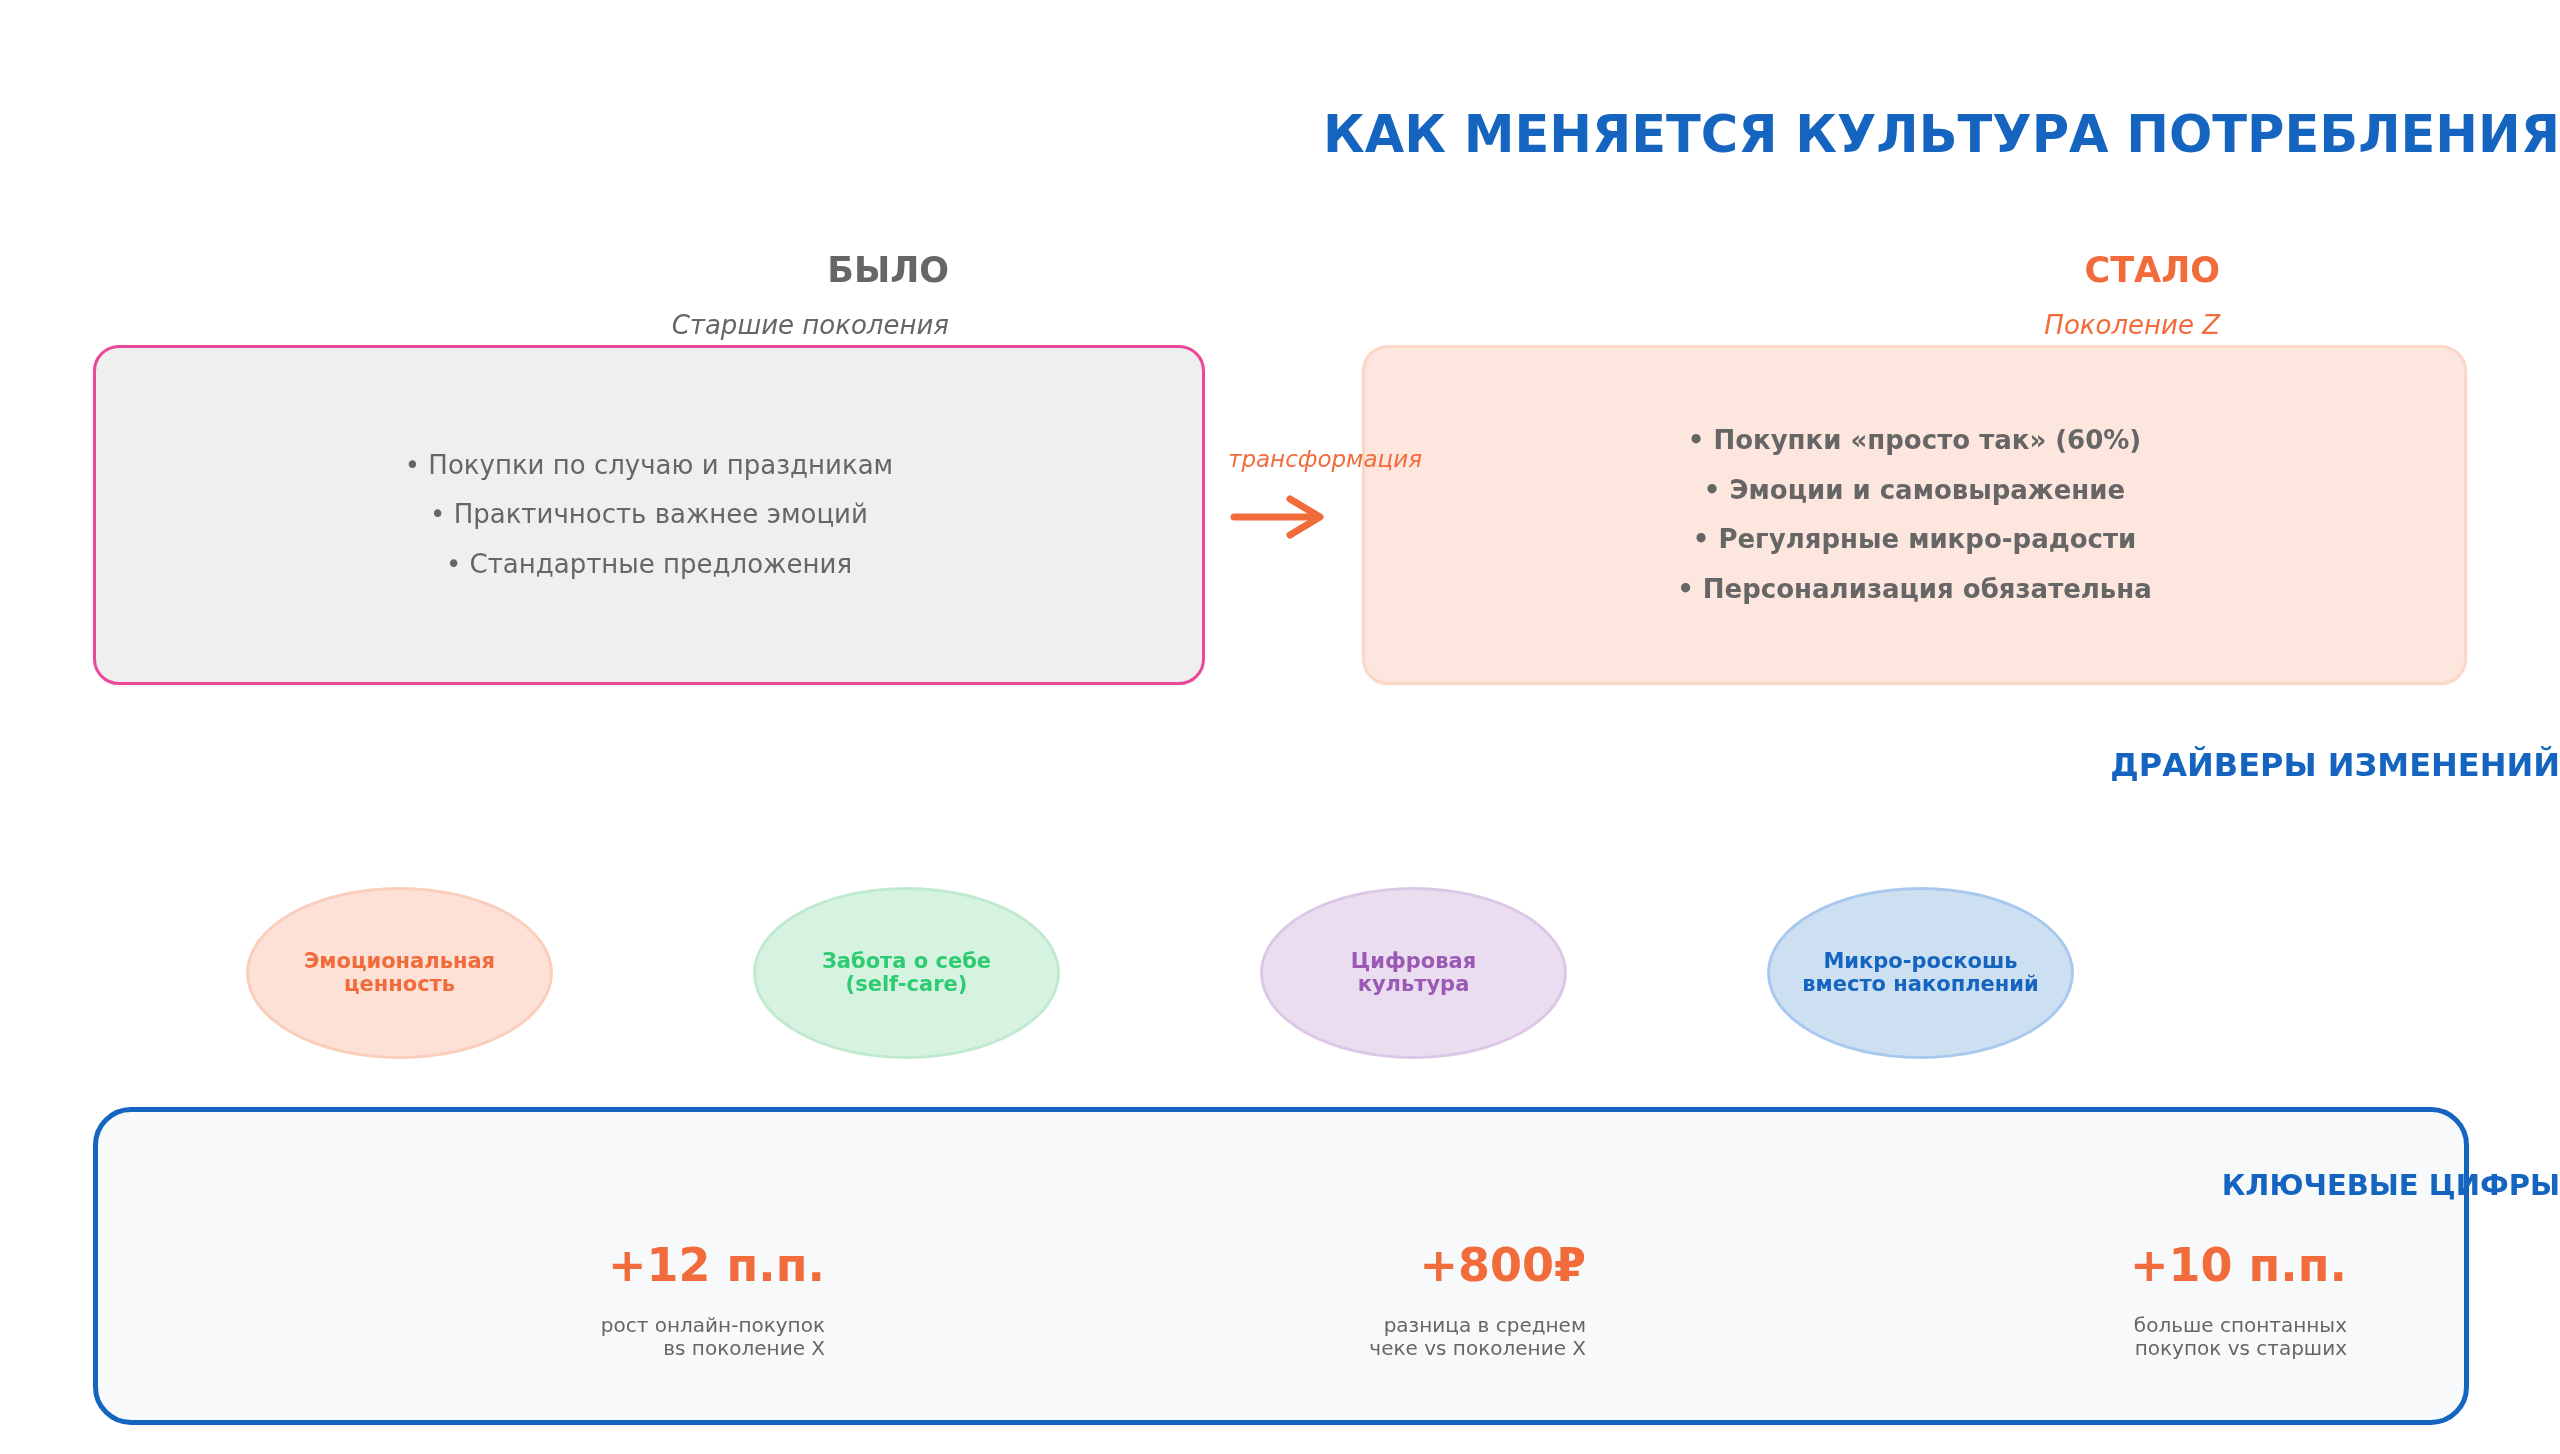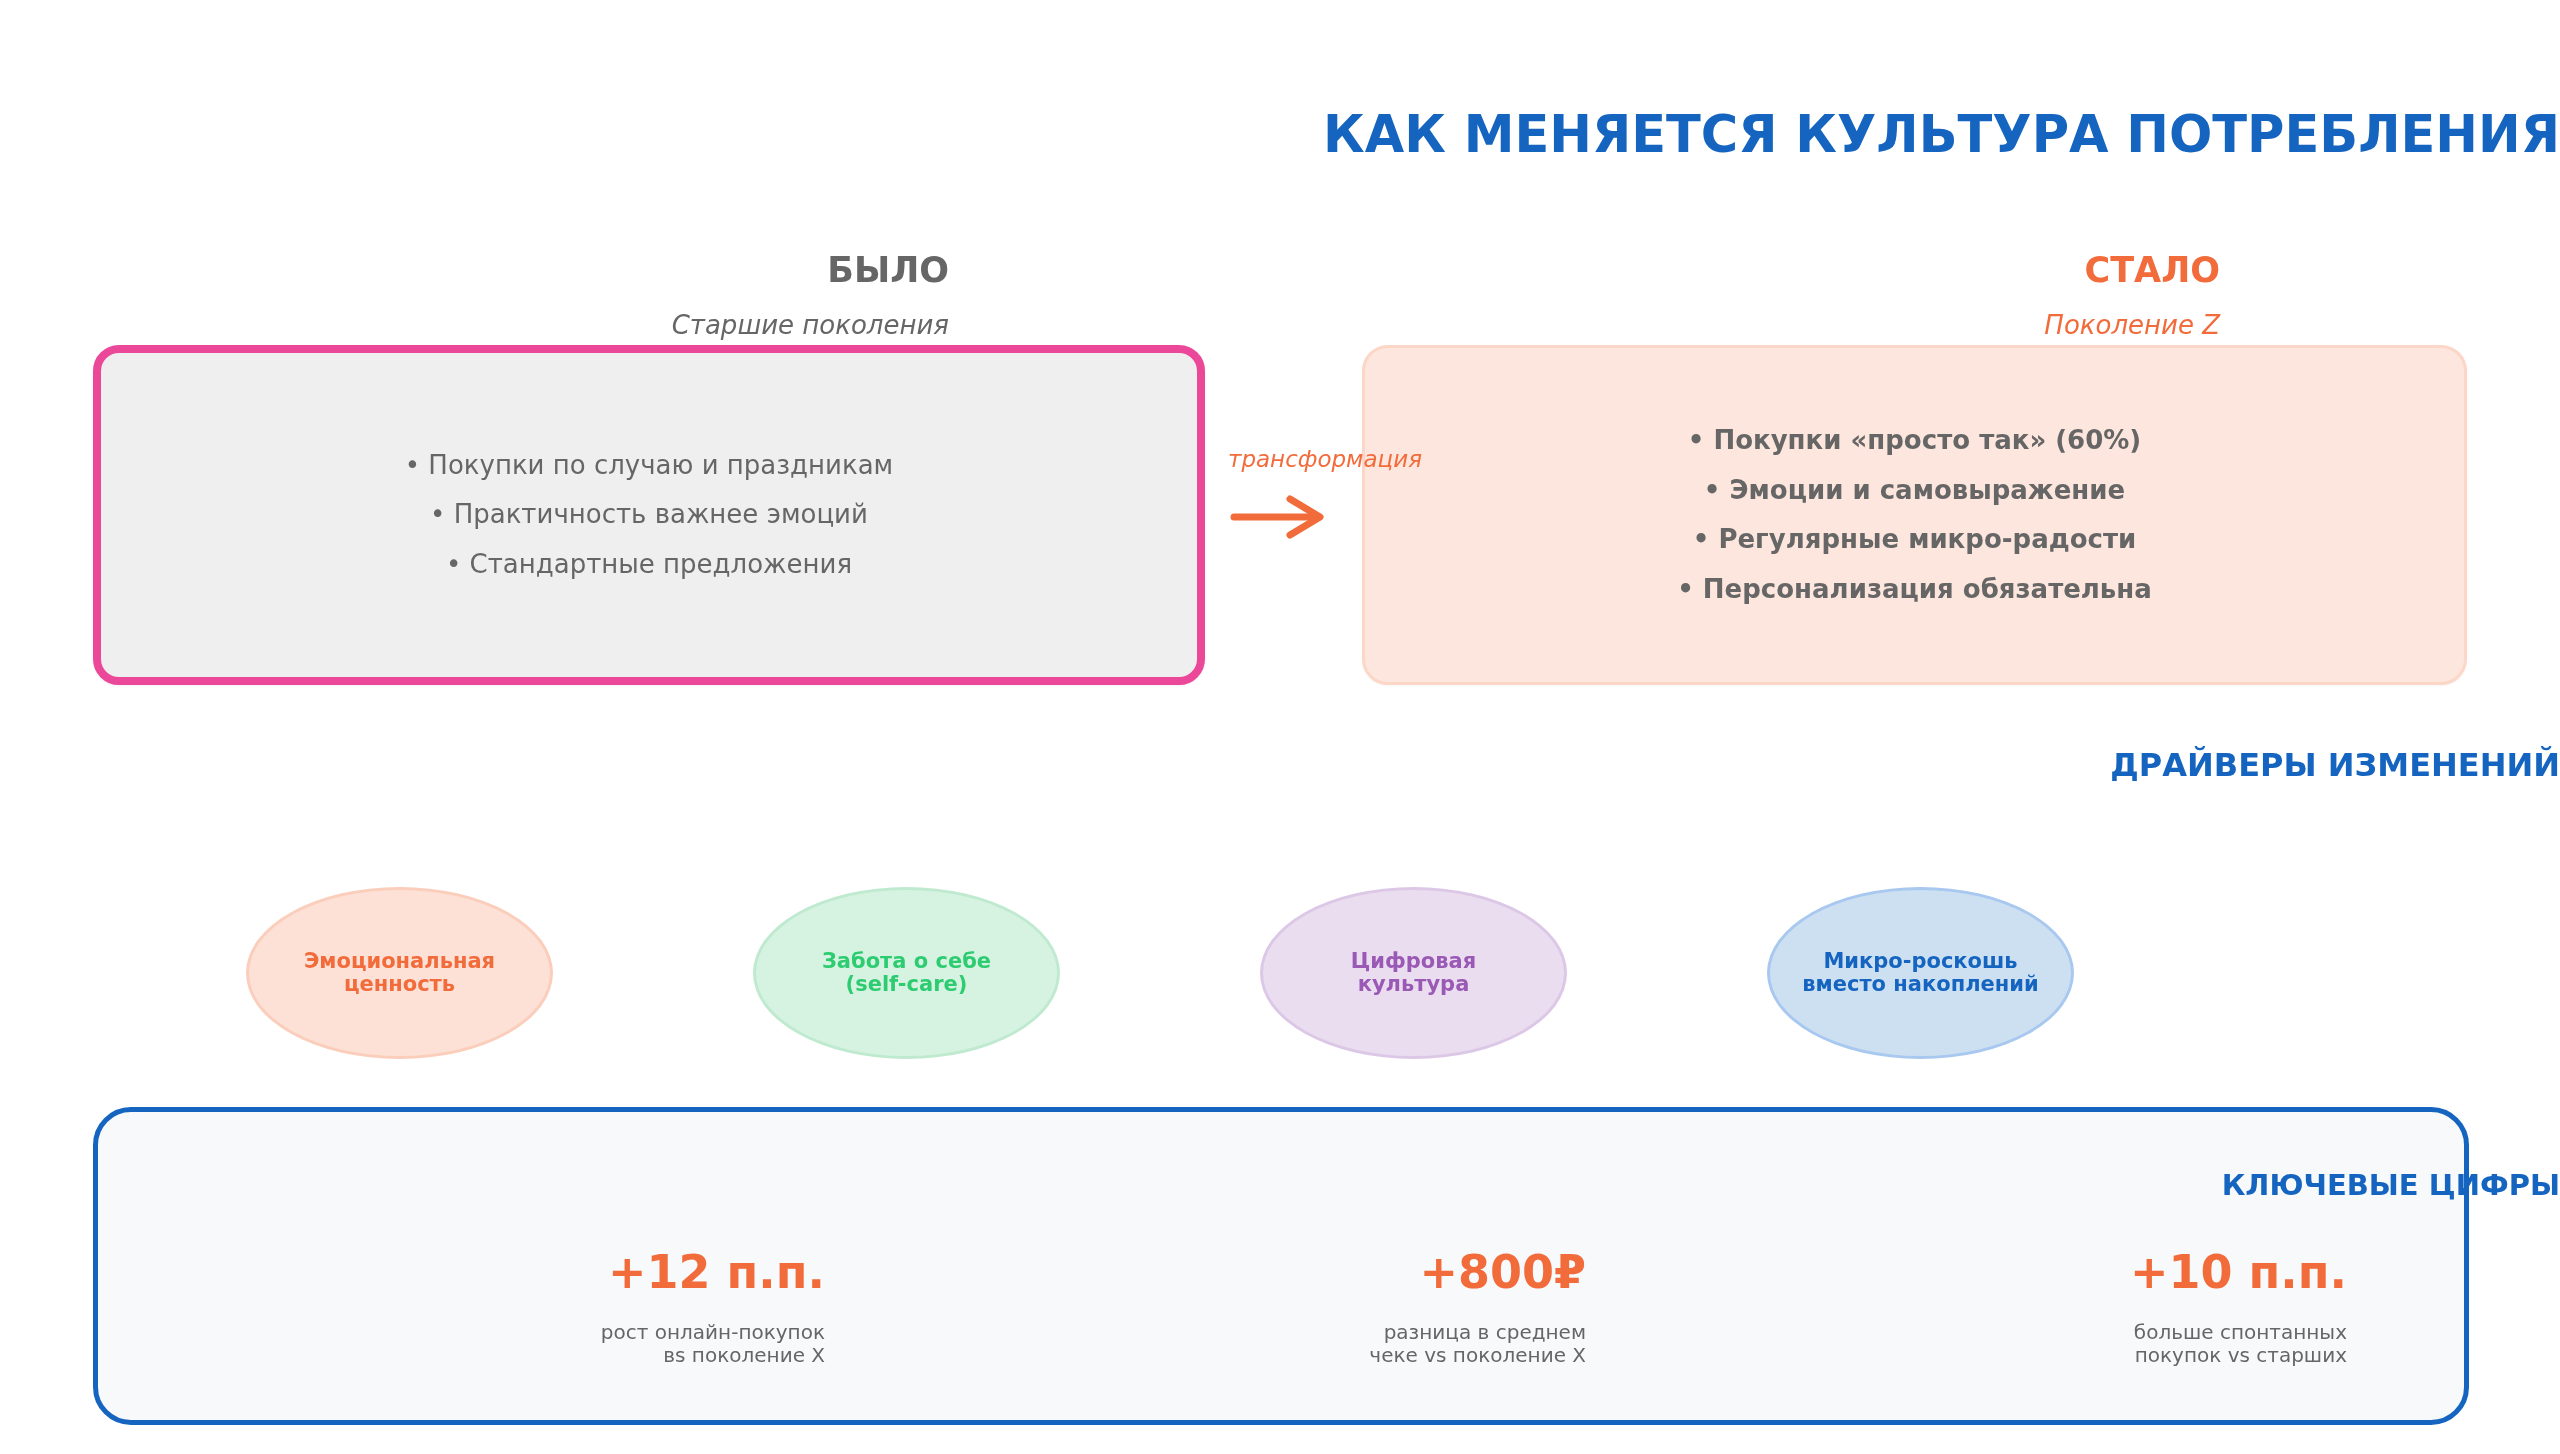--- a/index.html
+++ b/index.html
@@ -18,21 +18,21 @@
 
     .col-head { top: 248px; font-size: 35px; font-weight: bold; line-height: 44px; }
     .col-sub  { top: 308px; font-size: 26px; font-style: italic; line-height: 34px; }
     .was { color: #666666; }
     .now { color: #f26b3a; }
 
     .card {
       top: 345px; height: 340px; box-sizing: border-box; border-radius: 26px;
       display: flex; flex-direction: column; align-items: center; justify-content: center;
     }
-    .card-was { left: 93px; width: 1112px; background: #efefef; border: 8px solid #ec4899; box-shadow: 0 1px 3px rgba(0,0,0,0.06); }
+    .card-was { left: 93px; width: 1112px; background: #efefef; border: 3px solid #ec4899; box-shadow: 0 1px 3px rgba(0,0,0,0.06); }
     .card-now { left: 1362px; width: 1105px; background: #fde6dd; border: 3px solid #fcd6c6; box-shadow: 0 1px 3px rgba(0,0,0,0.04); }
     .bullet {
       font-size: 26px; line-height: 49.5px; color: #666666; white-space: nowrap;
     }
     .card-now .bullet { font-weight: bold; color: #666666; }
 
     .transform-label {
       left: 1142px; width: 280px; top: 444px;
       font-size: 23px; font-style: italic; color: #f26b3a; line-height: 30px;
     }
@@ -56,21 +56,21 @@
 
     .keybox {
       left: 93px; top: 1107px; width: 2376px; height: 318px; box-sizing: border-box;
       border: 5px solid #1565c0; border-radius: 38px; background: #f7f9fb;
     }
     .key-title {
       left: 0; width: 2560px; top: 1166px;
       font-size: 29px; font-weight: bold; color: #1565c0; line-height: 38px;
     }
     .stat { top: 1236px; width: 600px; }
-    .stat-value { font-size: 46px; font-weight: bold; color: #f26b3a; line-height: 58px; margin-top: 7px; }
+    .stat-value { font-size: 46px; font-weight: bold; color: #f26b3a; line-height: 58px; }
     .stat-label { margin-top: 20px; font-size: 20px; color: #666666; line-height: 23px; }
     .stat-label span { display: block; }
   </style>
 </head>
 <body>
 
 <div class="abs center-text main-title">КАК МЕНЯЕТСЯ КУЛЬТУРА ПОТРЕБЛЕНИЯ</div>
 
 <div class="abs center-text col-head was" style="left:349px;width:600px;">БЫЛО</div>
 <div class="abs center-text col-sub was" style="left:349px;width:600px;">Старшие поколения</div>

